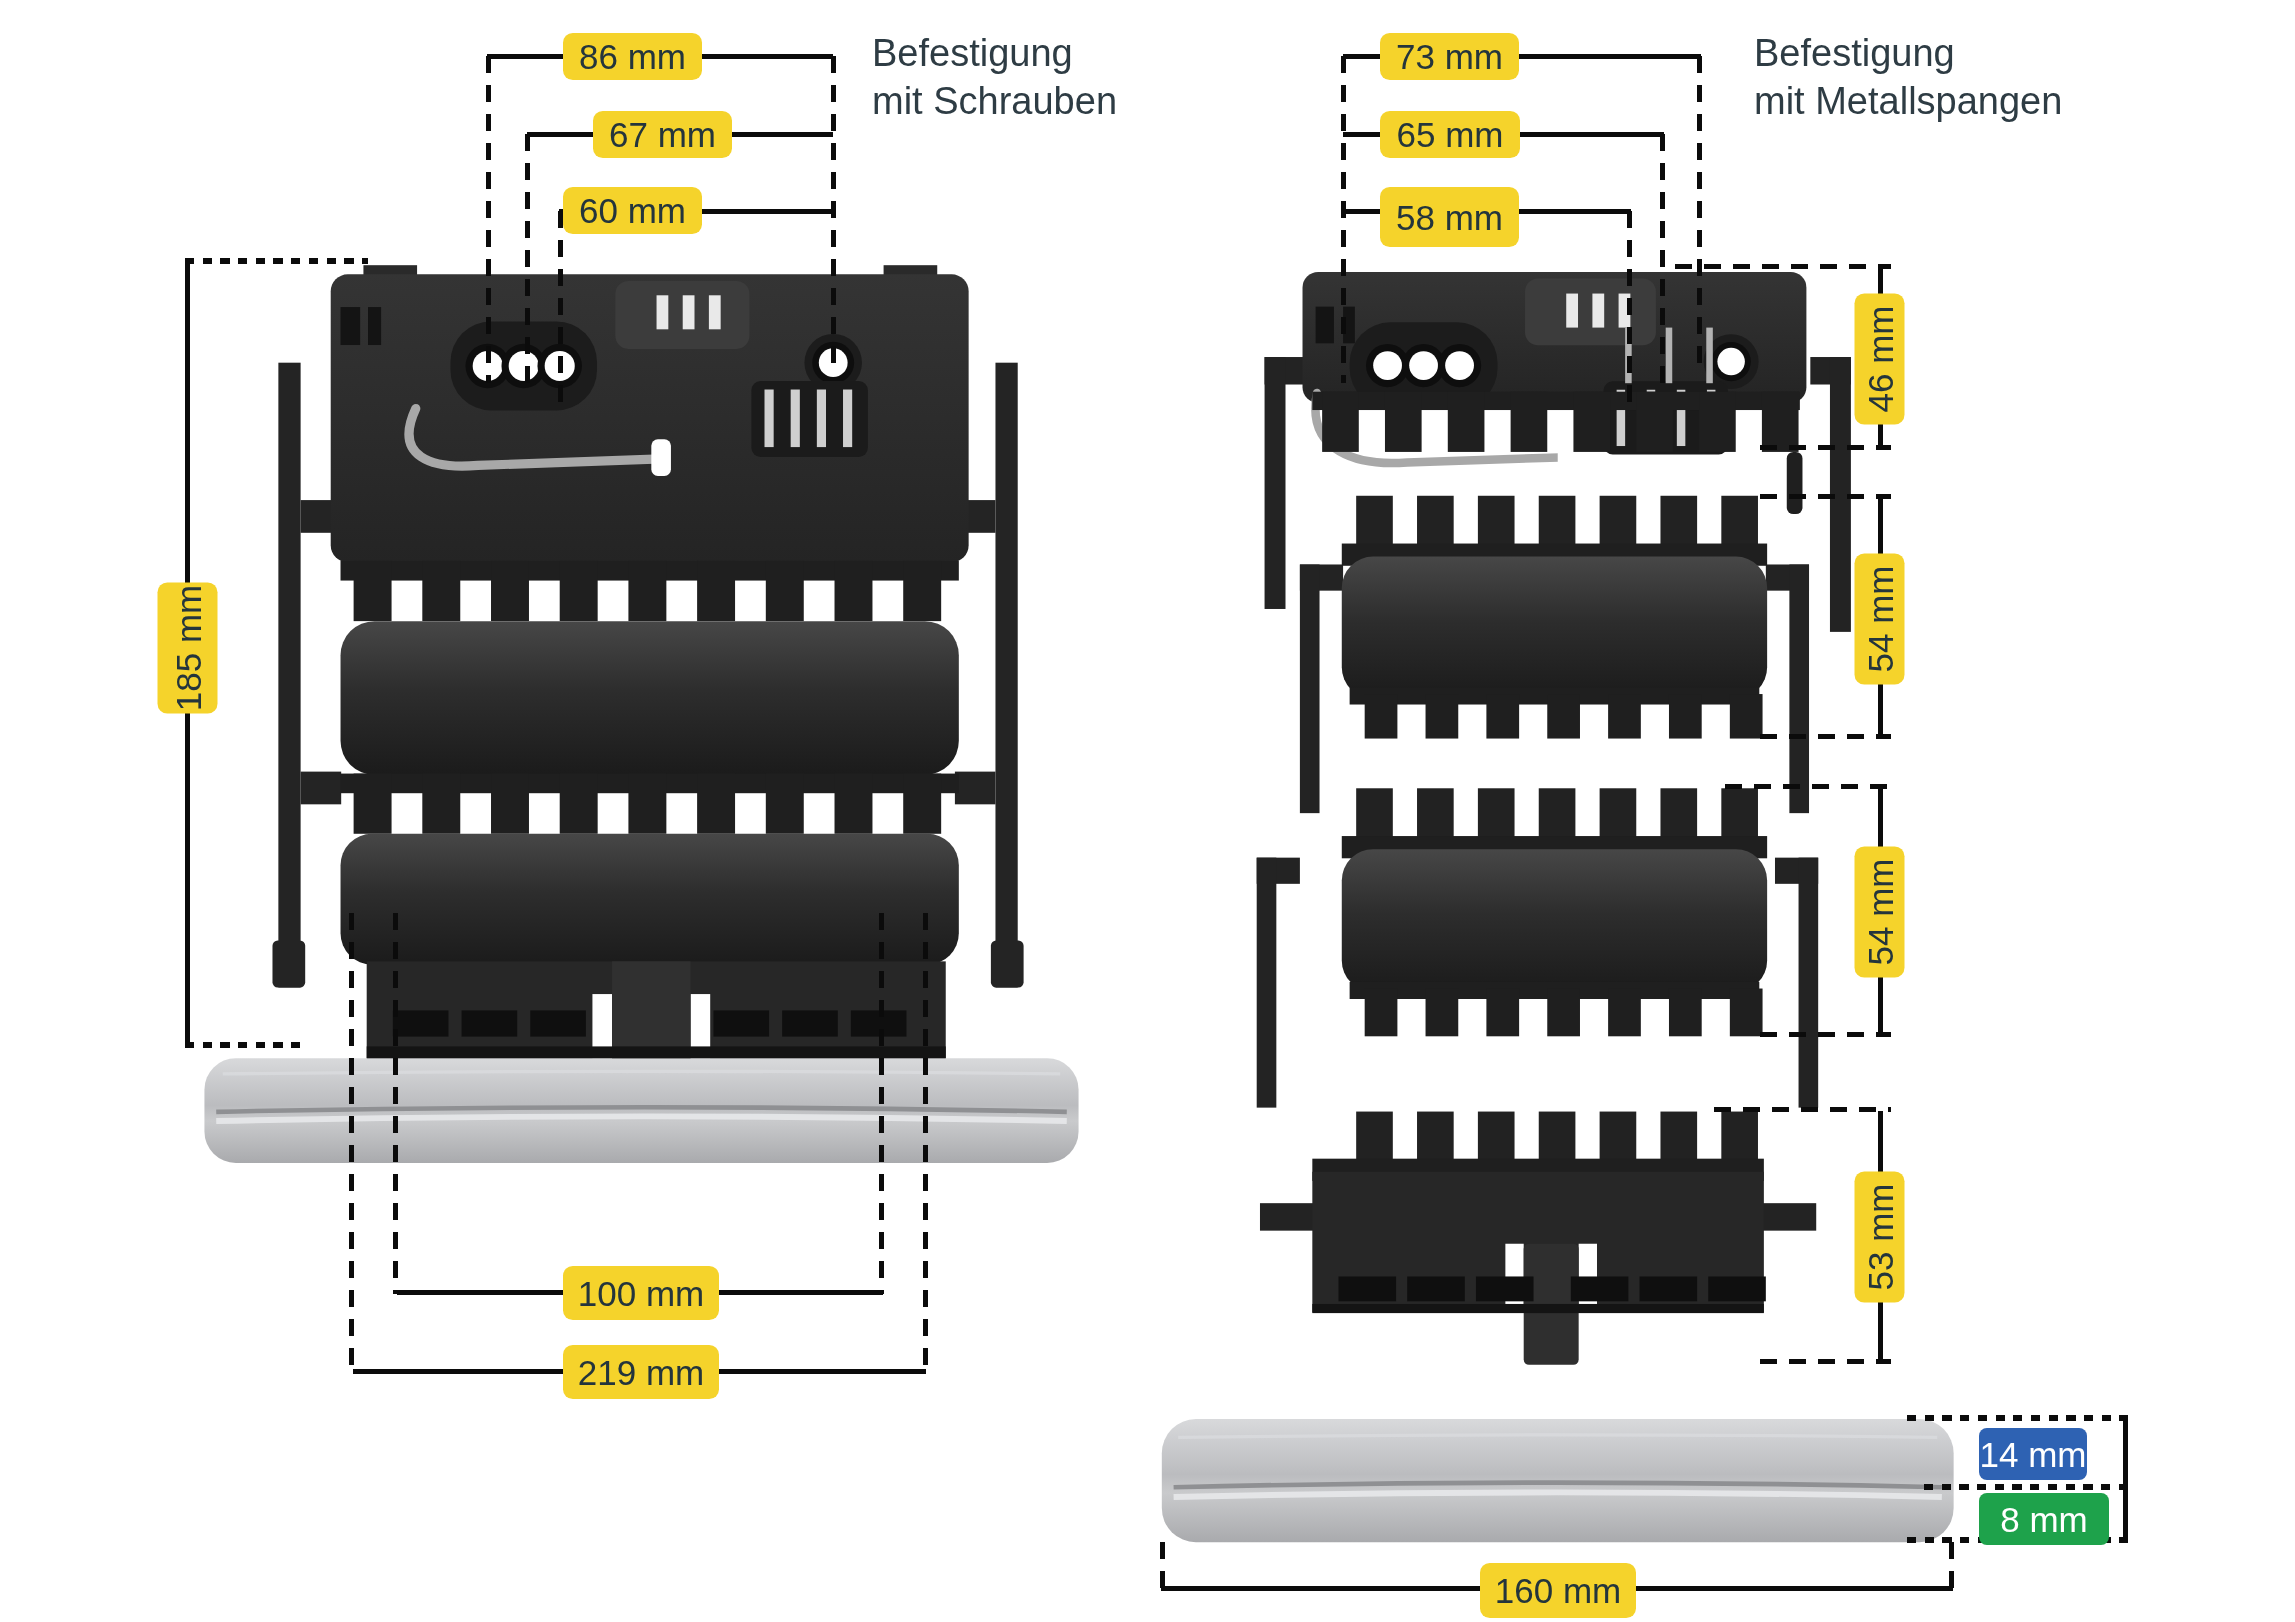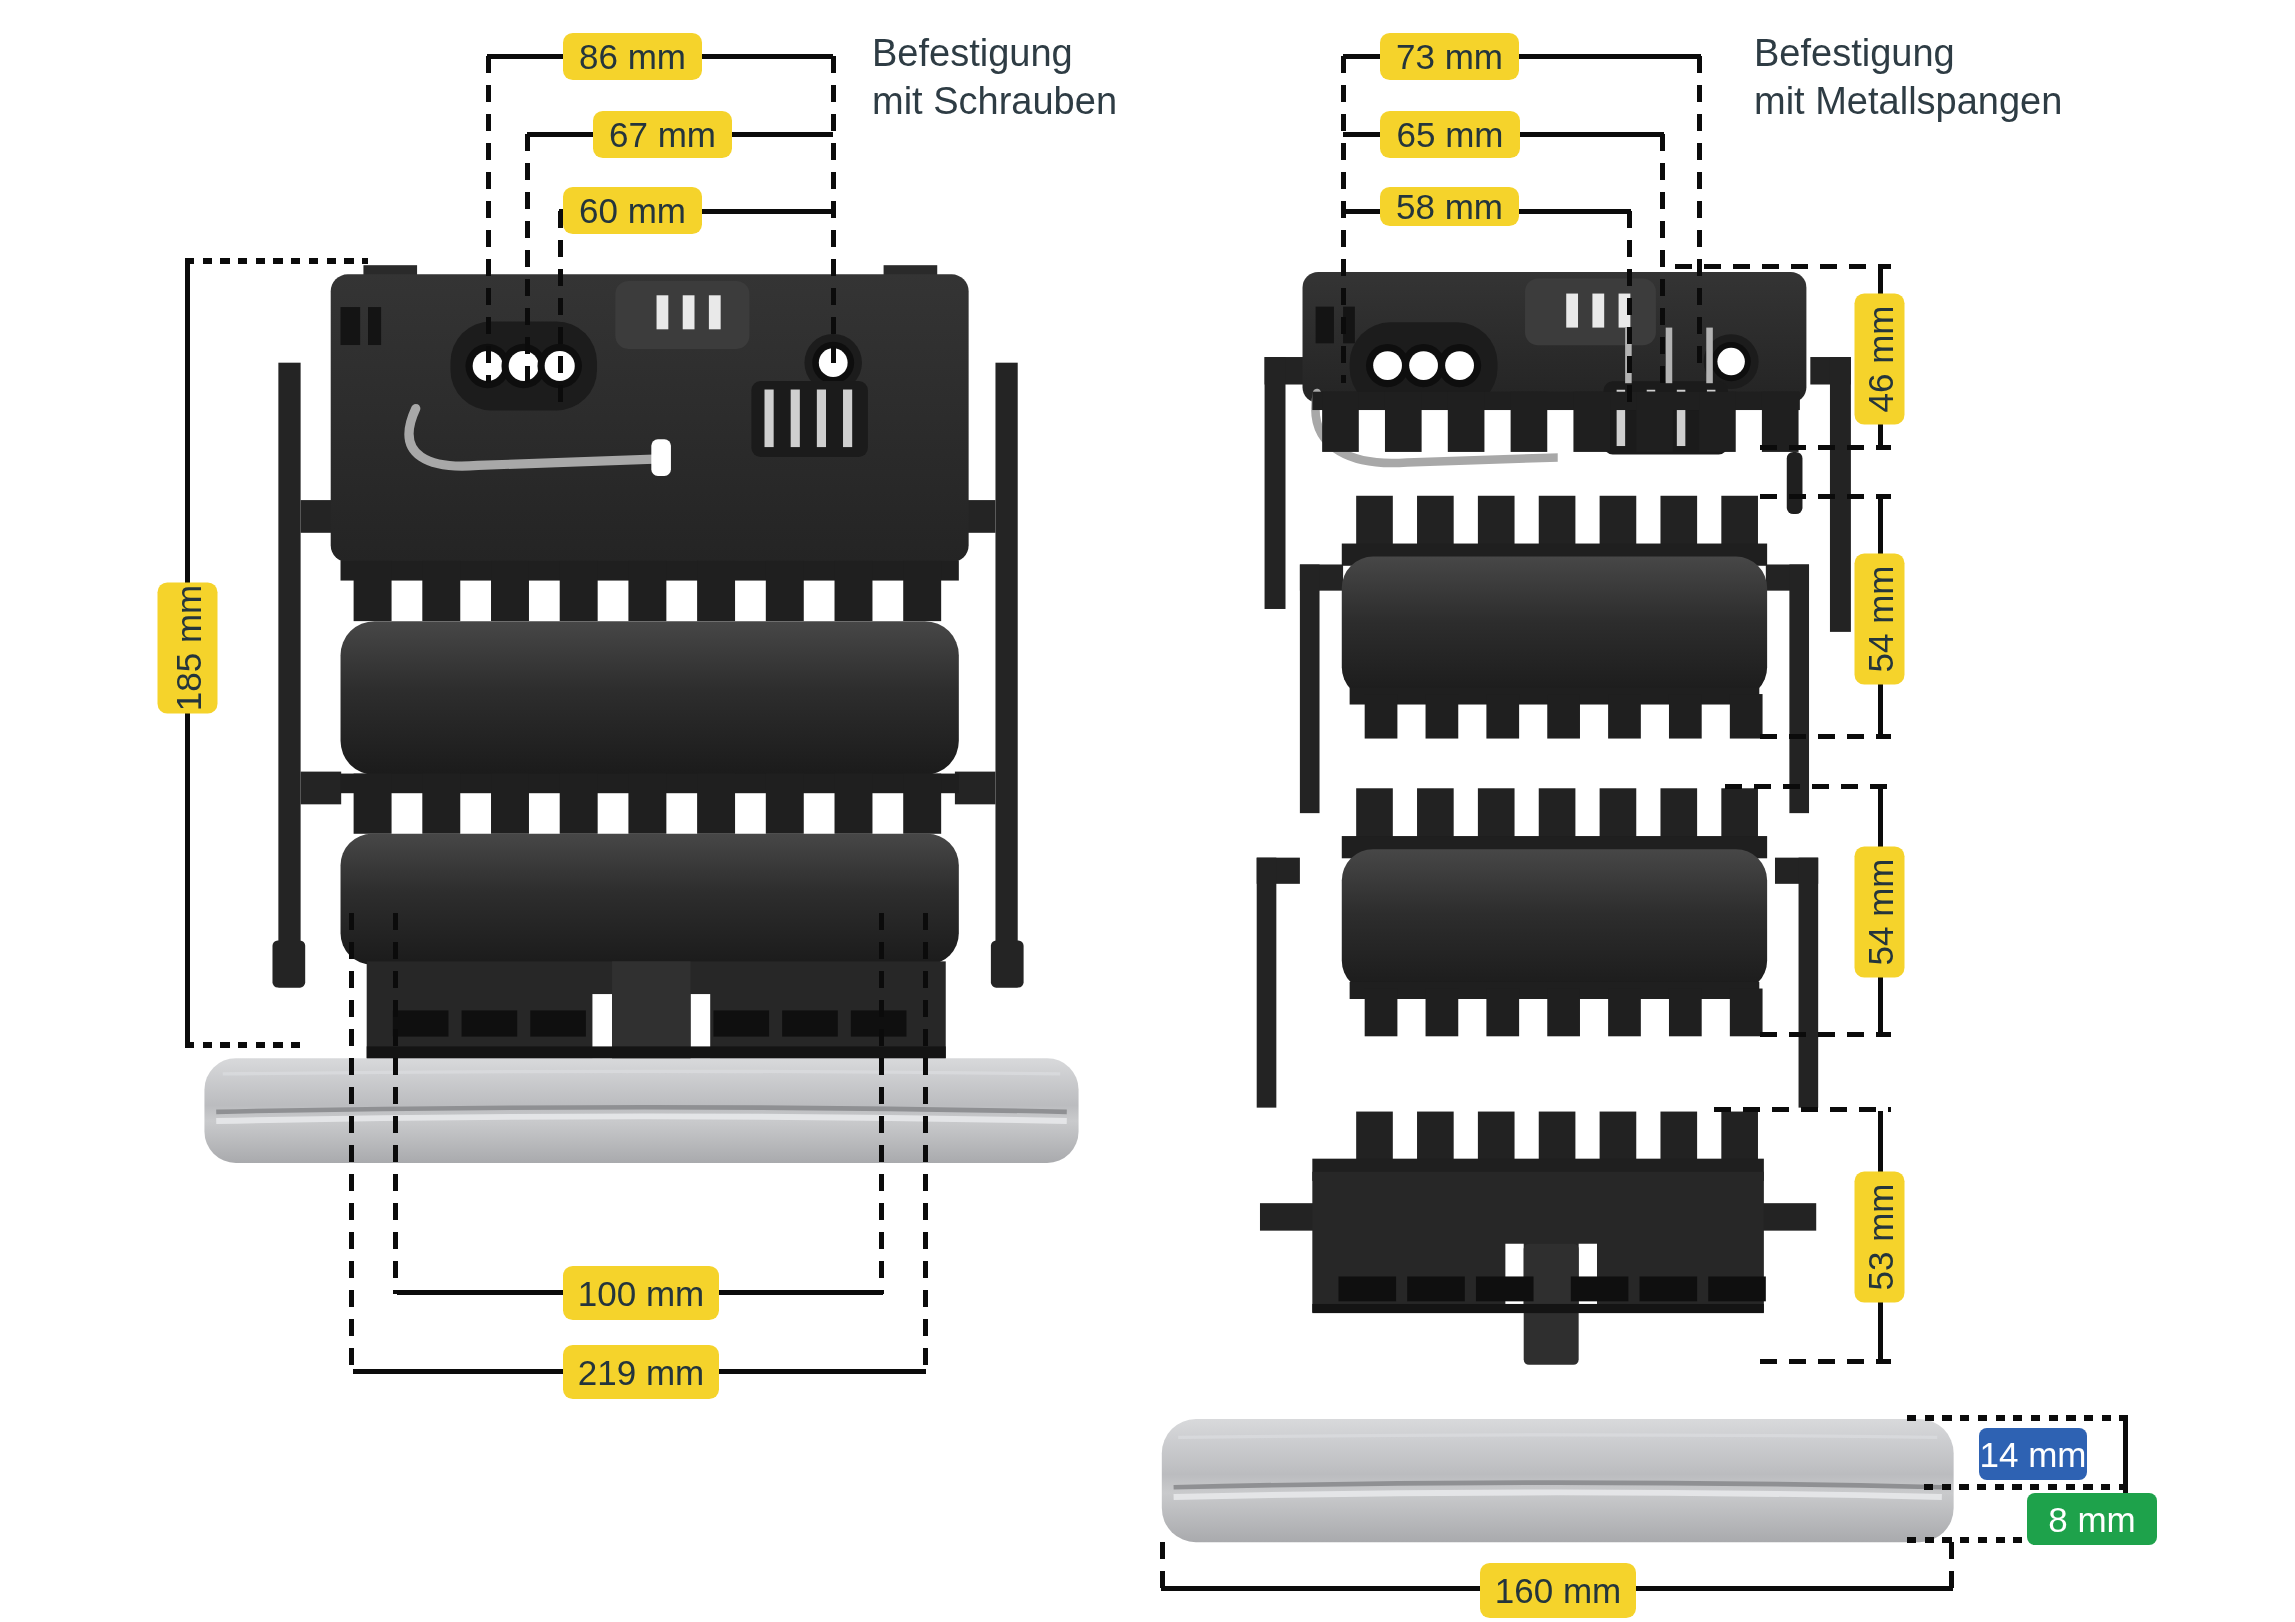--- a/index.html
+++ b/index.html
@@ -21,21 +21,21 @@
     background:repeating-linear-gradient(to right,#0b0b0b 0 9.2px,transparent 9.2px 17.7px);}
   
   .badge{
     position:absolute;display:flex;align-items:center;justify-content:center;
     background:#F5D32B;color:#24353C;border-radius:9.8px;
     font-size:35px;line-height:1;white-space:nowrap;z-index:6;
     letter-spacing:0px;
   }
   .badge.v{transform:rotate(-90deg);}
   .badge.blue{background:#2E62B3;color:#ffffff;}
-  .badge.green{background:#1EA24B;color:#ffffff;margin-left:48px;}
+  .badge.green{background:#1EA24B;color:#ffffff;}
   
   .title{
     position:absolute;color:#2E3C44;font-size:38px;line-height:48px;
     z-index:6;white-space:nowrap;
   }
   svg{position:absolute;z-index:1;}
 </style>
 </head>
 <body>
 
@@ -350,21 +350,21 @@
 
   <div class="line-h" style="left:1343px;top:54px;width:358px;"></div>
   <div class="line-h" style="left:1343px;top:132px;width:321px;"></div>
   <div class="line-h" style="left:1343px;top:209px;width:288px;"></div>
   <div class="dash-v" style="left:1341px;top:56px;height:327px;"></div>
   <div class="dash-v" style="left:1697px;top:56px;height:308px;"></div>
   <div class="dash-v" style="left:1660px;top:134px;height:258px;"></div>
   <div class="dash-v" style="left:1627px;top:211px;height:192px;"></div>
   <div class="badge" style="left:1380px;top:33px;width:139px;height:47px;">73 mm</div>
   <div class="badge" style="left:1380px;top:111px;width:140px;height:47px;">65 mm</div>
-  <div class="badge" style="left:1380px;top:187px;width:139px;height:39px;">58 mm</div>
+  <div class="badge" style="left:1380px;top:187px;width:139px;height:60px;">58 mm</div>
 
   <div class="line-v" style="left:1878px;top:268px;height:181px;"></div>
   <div class="line-v" style="left:1878px;top:498px;height:241px;"></div>
   <div class="line-v" style="left:1878px;top:788px;height:248px;"></div>
   <div class="line-v" style="left:1878px;top:1111px;height:252px;"></div>
   <div class="dash-h" style="left:1675px;top:264px;width:216px;"></div>
   <div class="dash-h" style="left:1760px;top:445px;width:131px;"></div>
   <div class="dash-h" style="left:1760px;top:494px;width:131px;"></div>
   <div class="dash-h" style="left:1760px;top:734px;width:131px;"></div>
   <div class="dash-h" style="left:1725px;top:784px;width:166px;"></div>

